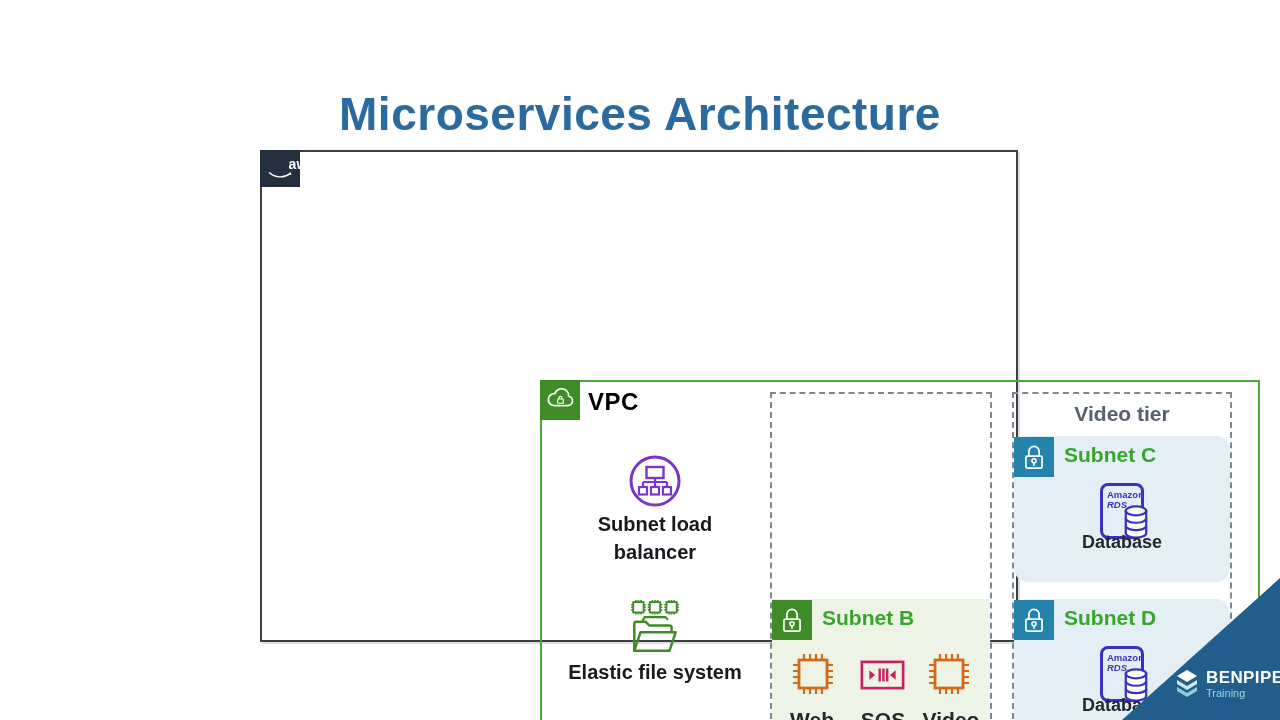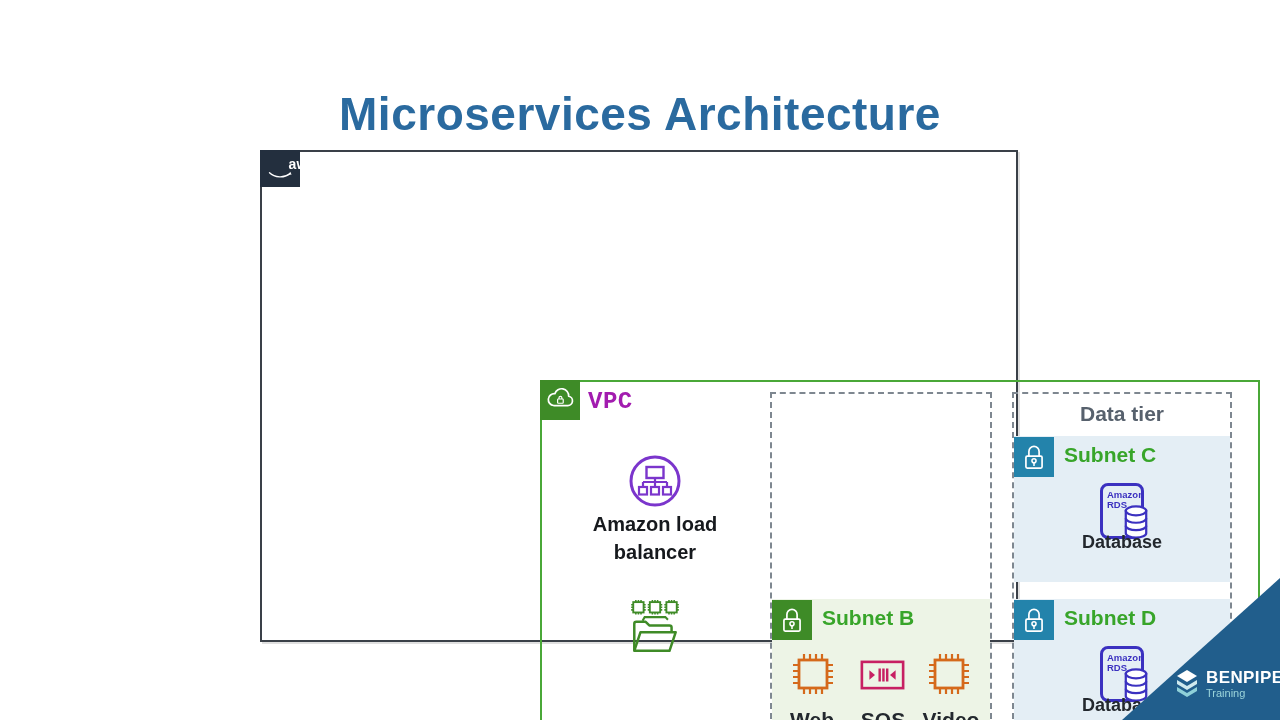--- a/index.html
+++ b/index.html
@@ -18,40 +18,40 @@
   .aws-logo span{color:#fff;font-size:14px;font-weight:700;line-height:13px;letter-spacing:.2px;margin-left:44px;}
   .aws-logo svg{width:24px;height:8px;color:#fff;}
 
   
   .vpc-box{position:absolute;left:278px;top:228px;width:720px;height:388px;
            border:2px solid #4aa838;box-sizing:border-box;}
   .vpc-icon{position:absolute;left:-2px;top:-2px;width:40px;height:40px;background:#3e8b27;
             display:flex;align-items:center;justify-content:center;}
   .vpc-icon svg{width:34px;height:34px;color:#fff;}
   .vpc-label{position:absolute;left:46px;top:0;line-height:40px;
-             font-size:24px;font-weight:700;color:#a21caf;letter-spacing:.5px;font-family:Liberation Mono, monospace;}
+             font-size:24px;font-weight:700;color:#000000;letter-spacing:.5px;}
 
   
   .elb-icon{position:absolute;left:86px;top:72px;width:54px;height:54px;color:#7b35cc;}
   .elb-label{position:absolute;left:22px;top:128px;width:182px;text-align:center;
              font-size:20px;font-weight:700;color:#16191d;line-height:28px;}
   .efs-icon{position:absolute;left:84px;top:217px;width:58px;height:58px;color:#3f8b27;}
   .efs-label{position:absolute;left:5px;top:279px;width:216px;text-align:center;white-space:nowrap;
              font-size:20px;font-weight:700;color:#16191d;}
 
   
   .tier{position:absolute;top:10px;height:357px;border:2px dashed #7e8790;box-sizing:border-box;}
   .tier-web{left:228px;width:222px;}
   .tier-data{left:470px;width:220px;}
   .tier-label{position:absolute;left:0;right:0;top:8px;text-align:center;
               font-size:21px;font-weight:700;color:#57616d;}
 
   
   .panel{position:absolute;left:0;width:218px;height:146px;}
-  .tier-data .panel{width:216px;}
+  .tier-data .panel{width:216px;border-radius:14px;}
   .panel.p-top{top:42px;}
   .panel.p-bottom{top:205px;}
   .panel.green{background:#edf4e6;}
   .panel.blue{background:#e4eef5;}
   .lock{position:absolute;left:0;top:1px;width:40px;height:40px;
         display:flex;align-items:center;justify-content:center;}
   .lock.green-bg{background:#3e8b27;}
   .lock.blue-bg{background:#2383ab;}
   .lock svg{width:34px;height:34px;color:#fff;}
   .subnet-name{position:absolute;left:50px;top:7px;font-size:21px;font-weight:700;color:#38a52a;}
@@ -67,21 +67,21 @@
   .icon-arrow{position:absolute;left:47px;top:57px;width:47px;height:38px;}
   .lbl-1{left:8px;top:109px;width:64px;}
   .lbl-2{left:80px;top:109px;width:62px;}
   .lbl-3{left:144px;top:109px;width:70px;}
 
   
   .rds{position:absolute;left:86px;top:47px;width:44px;height:56px;border:3px solid #3b31c0;
        border-radius:8px;box-sizing:border-box;}
   .rds .t{position:absolute;left:4px;font-size:9.5px;font-weight:700;color:#3b31c0;line-height:10px;}
   .rds .t1{top:4px;}
-  .rds .t2{top:14px;}
+  .rds .t2{top:14px;font-style:italic;}
   .rds svg{position:absolute;right:-8px;bottom:-3px;width:26px;height:34px;color:#3b31c0;}
   .db-label{left:43px;top:96px;width:130px;font-size:18px;}
 
   
   .corner{position:absolute;left:1122px;top:578px;width:158px;height:142px;background:#215e8c;
           clip-path:polygon(100% 0,100% 100%,0 100%);}
   .brand{position:absolute;left:1174px;top:669px;display:flex;align-items:center;gap:6px;}
   .brand svg{width:26px;height:28px;}
   .brand-col{display:flex;flex-direction:column;}
   .brand-name{color:#ffffff;font-size:17px;font-weight:800;letter-spacing:.4px;line-height:18px;}
@@ -169,24 +169,25 @@
       <div class="vpc-icon">
         <svg>
             <use href="#sym-cloud-lock"></use>
           </svg>
       </div>
       <span class="vpc-label">VPC</span>
 
       <svg class="elb-icon">
           <use href="#sym-elb"></use>
         </svg>
-      <div class="elb-label">Amazon load balancer</div>
+      <div class="elb-label">Subnet load balancer</div>
       <svg class="efs-icon">
           <use href="#sym-efs"></use>
         </svg>
+      <div class="efs-label">Elastic file system</div>
 
       <div class="tier tier-web">
 
 
         <div class="panel green p-bottom">
           <div class="lock green-bg">
             <svg>
                 <use href="#sym-lock"></use>
               </svg>
           </div>
@@ -200,21 +201,21 @@
           <svg class="icon-chip-2 chip">
               <use href="#sym-chip"></use>
             </svg>
           <div class="svc-label lbl-1">Web</div>
           <div class="svc-label lbl-2">SQS</div>
           <div class="svc-label lbl-3">Video</div>
         </div>
       </div>
 
       <div class="tier tier-data">
-        <div class="tier-label">Data tier</div>
+        <div class="tier-label">Video tier</div>
 
         <div class="panel blue p-top">
           <div class="lock blue-bg">
             <svg>
                 <use href="#sym-lock"></use>
               </svg>
           </div>
           <div class="subnet-name">Subnet C</div>
           <div class="rds">
             <span class="t t1">Amazon</span>

